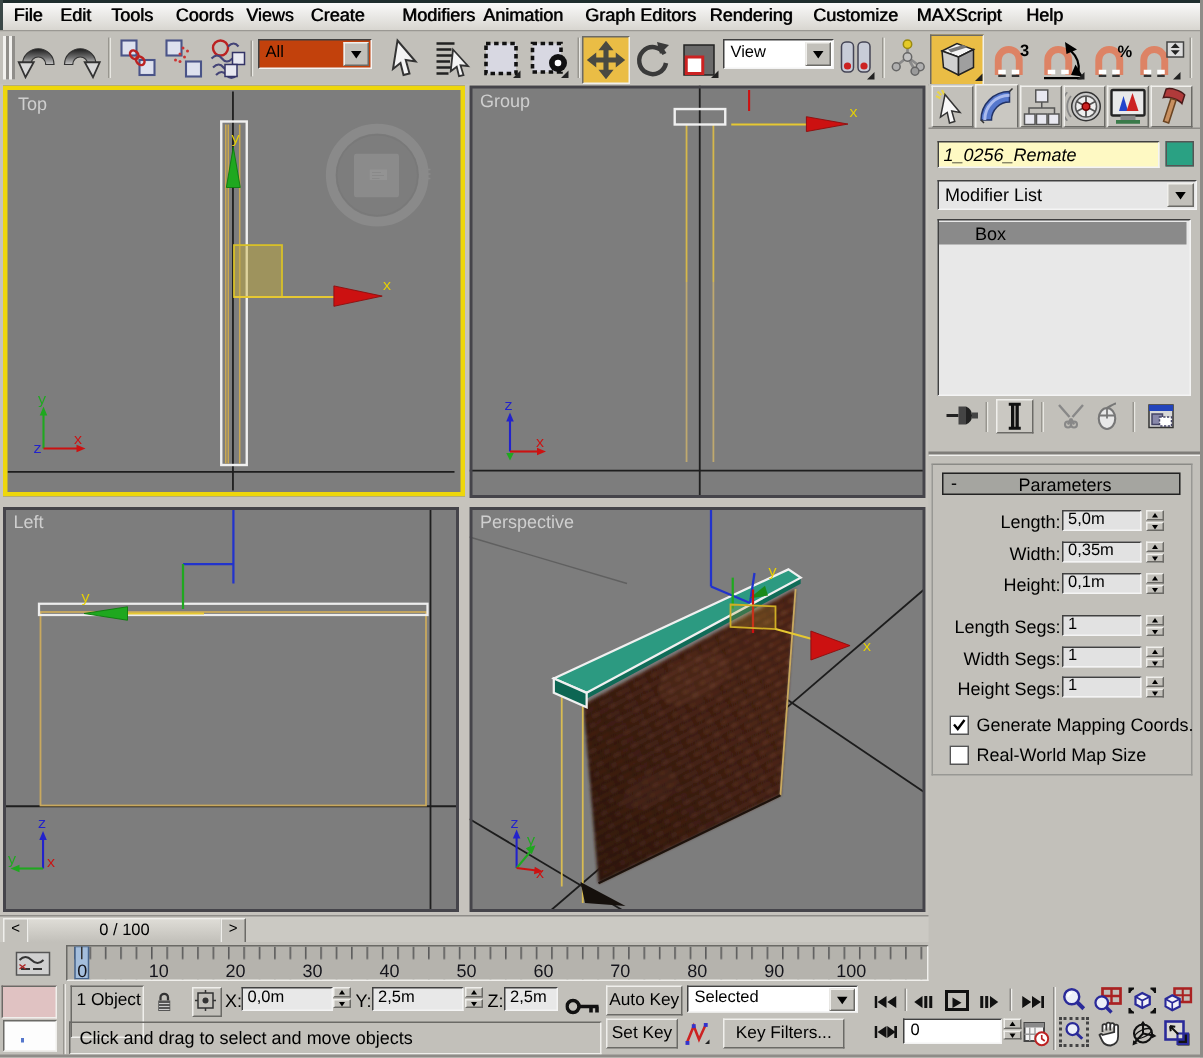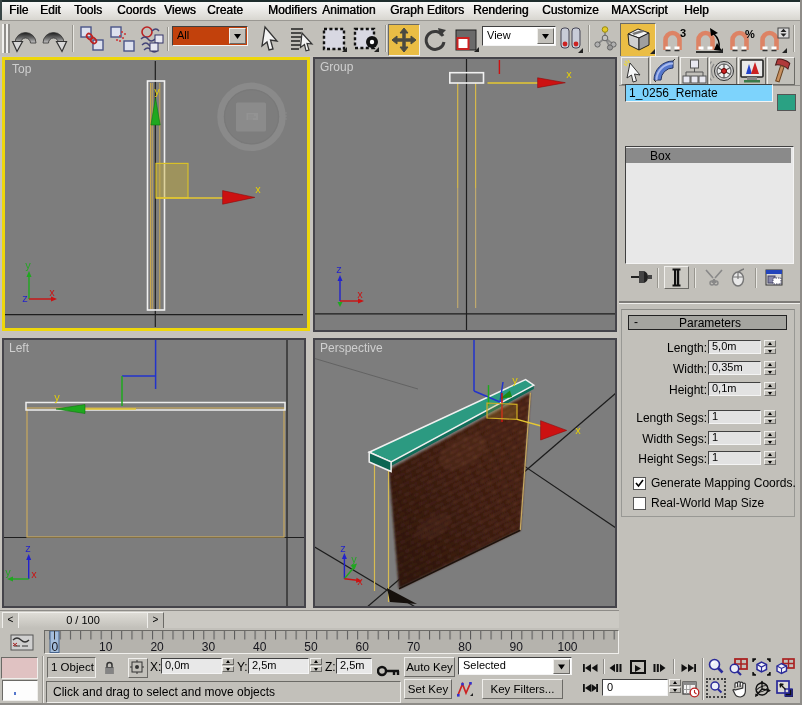--- a/index.html
+++ b/index.html
@@ -444,25 +444,33 @@
   </div>
   <div class="abs raised" style="left:148px;top:1px;width:28px;height:28px;box-sizing:border-box;">
     <svg width="26" height="26" viewBox="0 0 26 26">
       <g transform="rotate(18 13 13)">
         <path d="M6 3 C9 1 16 1 19 3 L19 9 C16 7 9 7 6 9 Z" fill="#b03a3a" stroke="#4a1a1a"></path>
         <rect x="11" y="8" width="3.6" height="16" fill="#c89060" stroke="#6a4422"></rect>
       </g>
     </svg>
   </div>
 
-  <div class="fld" style="left:6px;top:28px;width:146px;height:16px;background:#7dd3fc;">
+  <div class="fld" style="left:6px;top:38px;width:146px;height:16px;background:#fef9c3;font-style:italic;">
     <span style="position:absolute;left:3px;top:1px;font-size:12px;">1_0256_Remate</span>
   </div>
   <div class="abs" style="left:158px;top:38px;width:19px;height:17px;background:#2aa183;border:1px solid #555;box-sizing:border-box;"></div>
 
+  <div class="fld" style="left:6px;top:64px;width:171px;height:18px;background:#e6e6e6;">
+    <span style="position:absolute;left:4px;top:2px;font-size:12px;">Modifier List</span>
+    <div class="raised" style="position:absolute;right:1px;top:1px;width:16px;height:14px;background:#c2c0ba;">
+      <svg width="16" height="14">
+          <path d="M4.5 5 L11.5 5 L8 10 Z" fill="#000"></path>
+        </svg>
+    </div>
+  </div>
 
   <div class="fld" style="left:6px;top:90px;width:167px;height:116px;background:#e8e8e8;">
     <div style="position:absolute;left:0px;top:1px;width:165px;height:15px;background:#8a8a8a;">
       <span style="position:absolute;left:24px;top:1px;font-size:12px;color:#000;">Box</span>
     </div>
   </div>
 
   <svg class="abs" style="left:10px;top:212px;" width="24" height="18" viewBox="0 0 24 18">
     <path d="M2 9 L10 9" stroke="#222" stroke-width="2"></path>
     <rect x="10" y="3" width="5" height="12" fill="#444"></rect>
@@ -606,21 +614,21 @@
 </div>
 
 <div class="abs" id="statusbar" style="left:0;top:656px;width:802px;height:49px;background:#c2c0ba;font-size:12px;">
 
   <div class="abs sunk" style="left:1px;top:1px;width:37px;height:22px;background:#e0c2c2;box-sizing:border-box;"></div>
   <div class="abs sunk" style="left:2px;top:24px;width:36px;height:21px;background:#fdfdfd;box-sizing:border-box;">
     <div class="abs" style="left:11px;top:11px;width:2px;height:3px;background:#5577cc;"></div>
   </div>
   <div class="abs" style="left:42px;top:0px;width:1px;height:47px;background:#989690;border-right:1px solid #eceae6;"></div>
 
-  <div class="abs sunk" style="left:47px;top:1px;width:49px;height:21px;box-sizing:border-box;padding-left:12px;">
+  <div class="abs sunk" style="left:47px;top:1px;width:49px;height:35px;box-sizing:border-box;padding-left:12px;">
     <span style="position:absolute;left:3px;top:3px;white-space:nowrap;font-size:11.5px;">1 Object</span>
   </div>
   <svg class="abs" style="left:104px;top:5px;" width="11" height="14" viewBox="0 0 11 14">
     <path d="M3 6 V4 a2.5 2.5 0 0 1 5 0 v2" fill="none" stroke="#333" stroke-width="1.5"></path>
     <rect x="1.5" y="6" width="8" height="7" fill="#555"></rect>
     <path d="M2 8 h7 M2 10 h7 M2 12 h7" stroke="#ccc" stroke-width="0.8"></path>
   </svg>
   <div class="abs raised" style="left:128px;top:2px;width:18px;height:18px;">
     <svg width="16" height="16" viewBox="0 0 16 16">
       <rect x="3" y="3" width="10" height="10" fill="none" stroke="#333"></rect>

